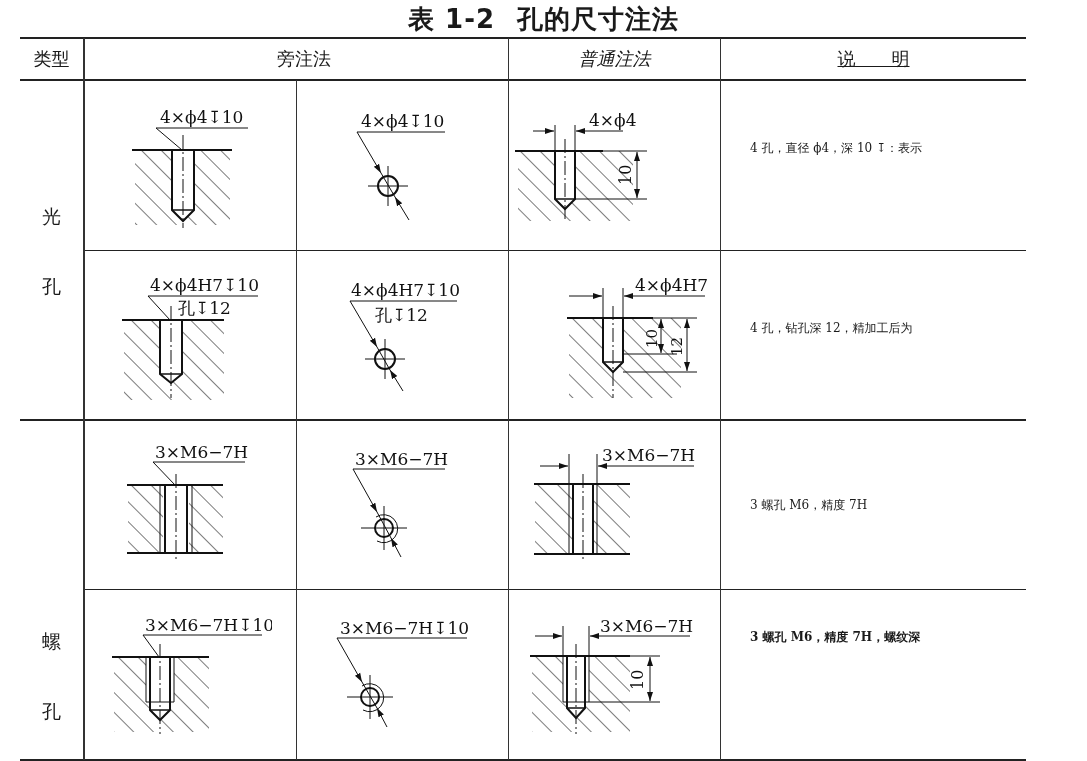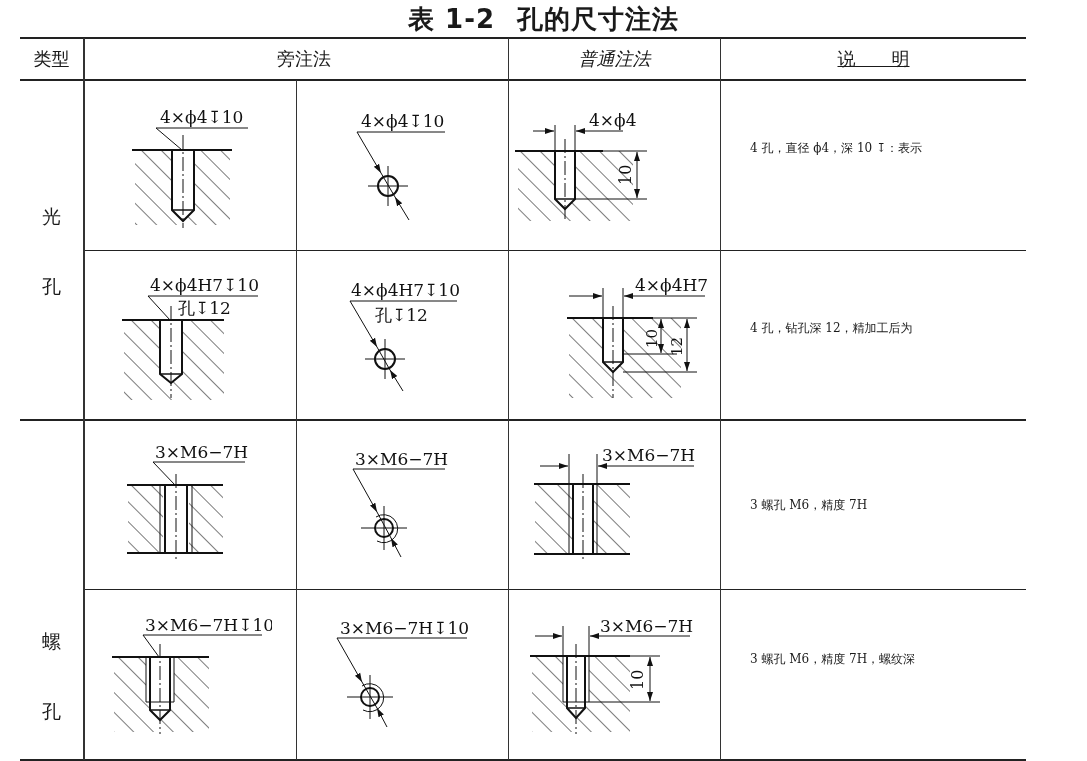--- a/index.html
+++ b/index.html
@@ -264,15 +264,15 @@
     <line x1="46" y1="32" x2="46" y2="122" stroke="#111" stroke-width="1" stroke-dasharray="14,3,2,3"></line>
     <line x1="5" y1="24" x2="32" y2="24" stroke="#111" stroke-width="1" marker-end="url(#arr)"></line>
     <line x1="160" y1="24" x2="60" y2="24" stroke="#111" stroke-width="1" marker-end="url(#arr)"></line>
     <line x1="100" y1="44" x2="130" y2="44" stroke="#111" stroke-width="1"></line>
     <line x1="120" y1="67" x2="120" y2="45" stroke="#111" stroke-width="1" marker-end="url(#arr)"></line>
     <line x1="120" y1="67" x2="120" y2="89" stroke="#111" stroke-width="1" marker-end="url(#arr)"></line>
     <text x="70" y="20" font-size="17" fill="#111">3×M6−7H</text>
     <text transform="translate(113,78) rotate(-90)" font-size="16" fill="#111">10</text>
   </svg>
 </div>
-<div class="desc" style="top:642px;">
+<div class="desc" style="top:620px;font-weight:bold;">
   <p>3 螺孔 M6，精度 7H，螺纹深</p>
 </div>
 
 </body></html>

